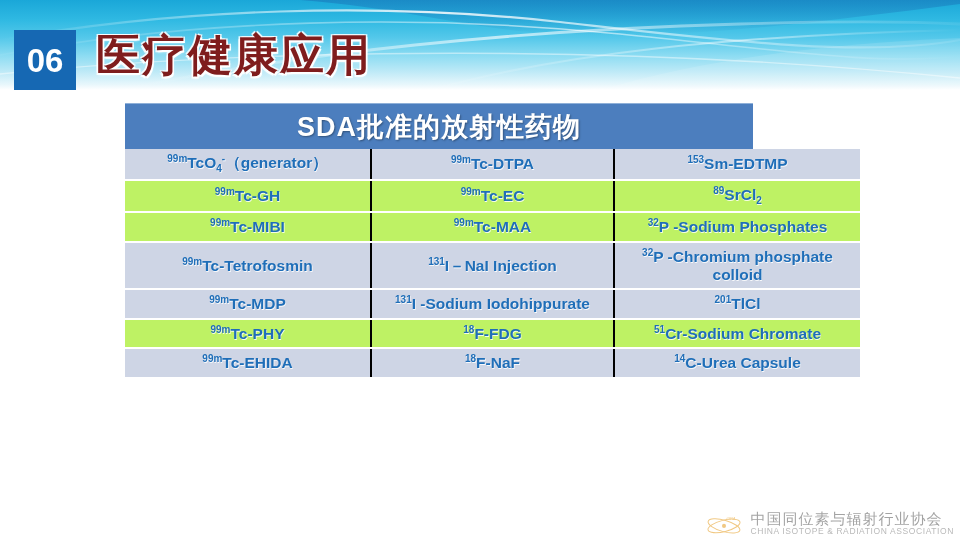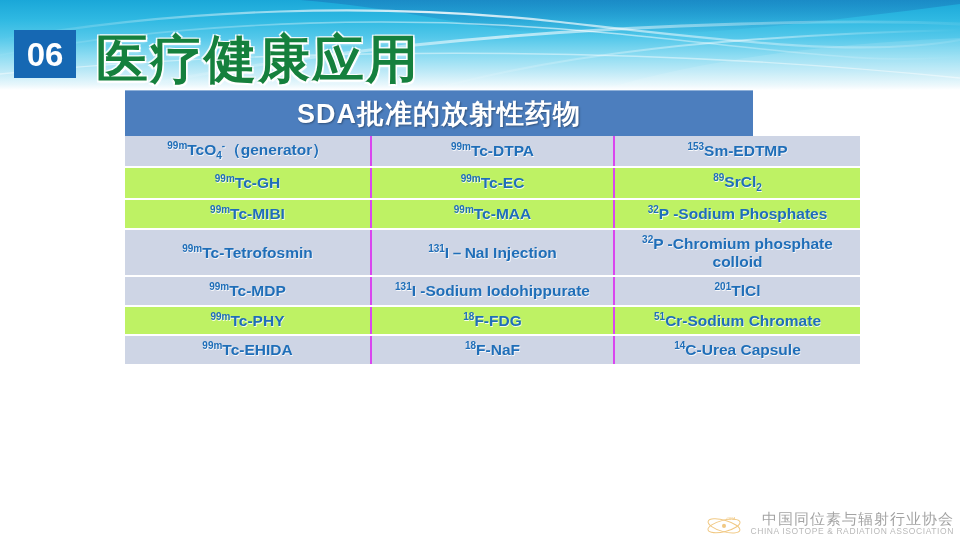--- a/index.html
+++ b/index.html
@@ -11,62 +11,62 @@
 
   
   #banner{
     position:absolute;left:0;top:0;width:960px;height:90px;overflow:hidden;
     background:linear-gradient(180deg,#1aa7d8 0%,#2fb9e2 22%,#54c8ea 42%,#8ddcf2 62%,#bfeaf7 80%,#e8f7fc 94%,#ffffff 100%);
   }
   #banner .swoosh{position:absolute;pointer-events:none;}
 
   
   #numbox{
-    position:absolute;left:14px;top:30px;width:62px;height:48px;
+    position:absolute;left:14px;top:30px;width:62px;height:60px;
     background:#1668b3;
     display:flex;align-items:center;justify-content:center;
   }
   #numbox .num{
     color:#ffffff;font-size:33px;font-weight:bold;letter-spacing:0px;
     font-family:"Liberation Sans","DejaVu Sans",sans-serif;line-height:1;
   }
   #page-title{
     position:absolute;left:96px;top:26px;
-    font-size:52px;font-weight:bold;color:#15803d;
+    font-size:44px;font-weight:bold;color:#7f1d1d;
     letter-spacing:2px;line-height:1.3;
     text-shadow:
       1.5px 1.5px 0 #ffffff, -1.5px -1.5px 0 rgba(255,255,255,.85),
       1.5px -1.5px 0 rgba(255,255,255,.85), -1.5px 1.5px 0 rgba(255,255,255,.85),
       0 2px 3px rgba(255,255,255,.9);
     white-space:nowrap;
   }
 
   
   #table-wrap{
-    position:absolute;left:125px;top:90px;width:628px;
+    position:absolute;left:125px;top:103px;width:628px;
   }
   #tbl-header{
     height:45px;background:#4c7ebe;
     display:flex;align-items:center;justify-content:center;
     border-top:1px solid #8fb0d8;
   }
   #tbl-header .htxt{
     color:#ffffff;font-size:27px;font-weight:bold;letter-spacing:1px;
     text-shadow:1px 1px 2px rgba(0,0,0,.35);
     white-space:nowrap;
   }
   table#drug-table{
     width:735px;border-collapse:collapse;table-layout:fixed;
     border-spacing:0;
   }
   table#drug-table col.c1{width:246px;}
   table#drug-table col.c2{width:243px;}
   table#drug-table col.c3{width:246px;}
   table#drug-table td{
-    border-right:2px solid #d946ef;
+    border-right:2px solid #000000;
     border-bottom:2px solid #ffffff;
     text-align:center;vertical-align:middle;
     padding:4px 6px;
     color:#1f6eb8;font-weight:bold;font-size:15.5px;line-height:1.18;
     text-shadow:0.6px 0.6px 0 rgba(255,255,255,.85);
   }
   table#drug-table td:last-child{border-right:none;}
   tr.rdark td{background:#ced5e5;}
   tr.rlight td{background:#bef264;}
   table#drug-table td sup{font-size:10px;font-weight:bold;vertical-align:super;letter-spacing:0;}
@@ -74,21 +74,21 @@
   td.red{color:#c8402a;}
   td.gray{color:#4c4c4c;margin-top:40px;}
   span.light{font-weight:normal;font-size:14px;letter-spacing:0;}
 
   
   #logo{
     position:absolute;right:6px;bottom:4px;
     display:flex;align-items:center;gap:7px;opacity:.62;
   }
   #logo .mark{width:38px;height:22px;flex:0 0 auto;}
-  #logo .txts{display:flex;flex-direction:column;line-height:1.05;text-align:right;}
+  #logo .txts{display:flex;flex-direction:column;line-height:1.05;}
   #logo .cn{font-size:15px;color:#6b6b6b;letter-spacing:1px;white-space:nowrap;}
   #logo .en{font-size:8.5px;color:#8d8d8d;letter-spacing:.6px;white-space:nowrap;}
 </style>
 </head>
 <body>
 
 <div id="banner">
   <svg class="swoosh" width="960" height="90" viewBox="0 0 960 90">
     <defs>
       <linearGradient id="g1" x1="0" y1="0" x2="1" y2="0">

